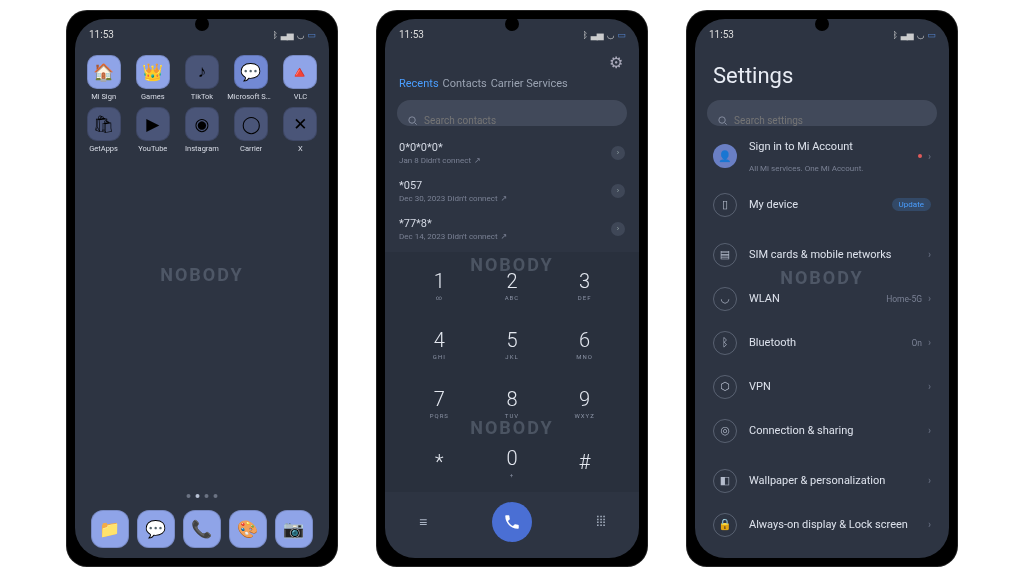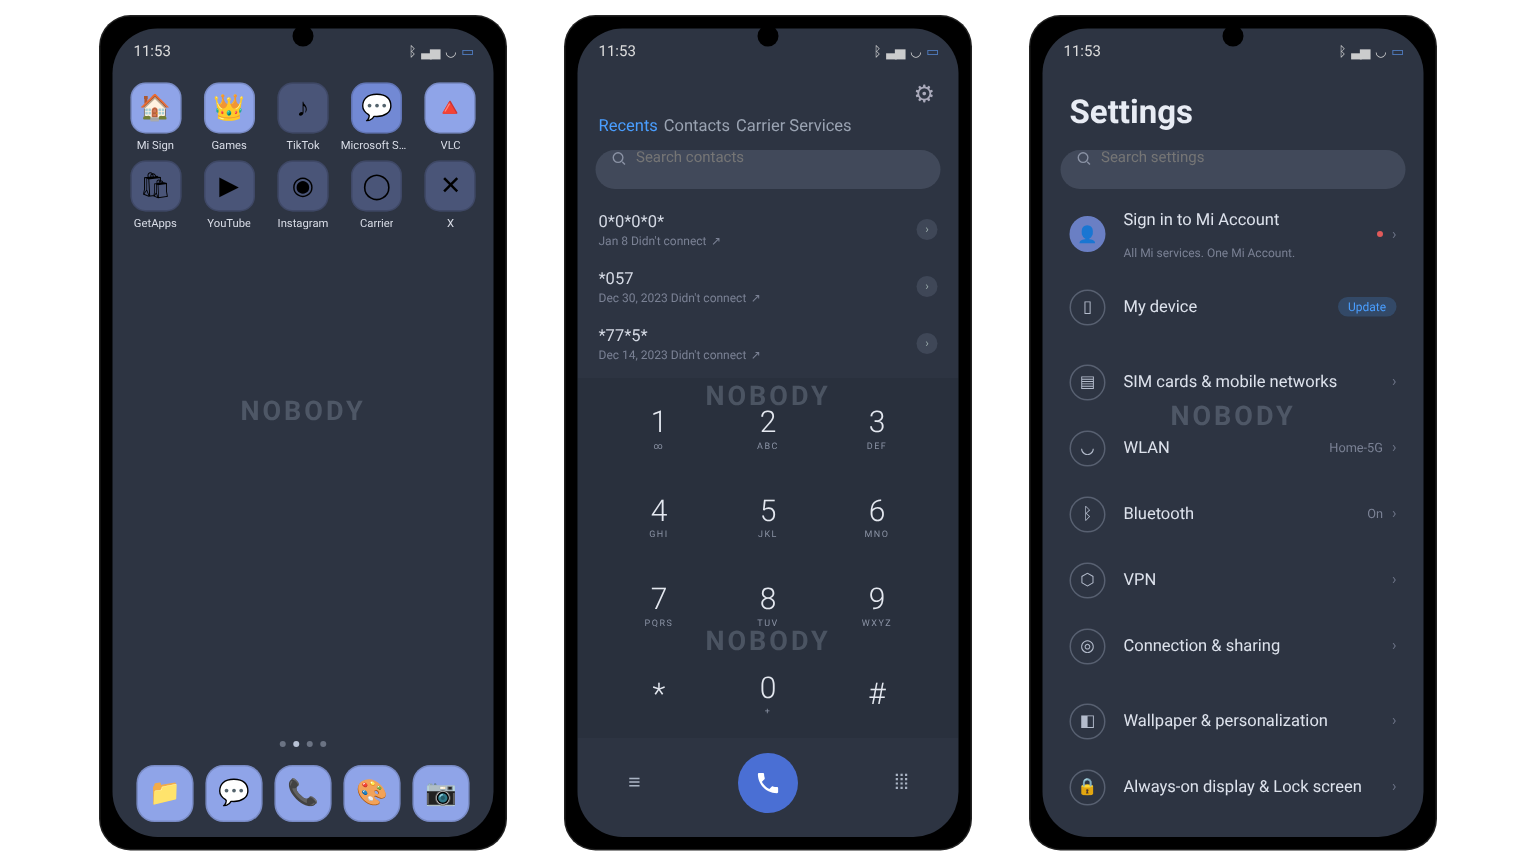--- a/index.html
+++ b/index.html
@@ -57,21 +57,21 @@
   .dock .app-icon { width: 38px; height: 38px; border-radius: 12px; }
 
   
   .dialer-header { display: flex; justify-content: flex-end; padding: 6px 14px 0; }
   .gear { width: 16px; height: 16px; color: #aab; }
   .tabs { display: flex; gap: 4px; padding: 8px 14px 6px; font-size: 11px; }
   .tab { color: #9aa3b2; }
   .tab.active { color: #4a9eff; }
   .search-bar {
     margin: 4px 12px; height: 26px; background: rgba(90,100,120,.45); border-radius: 14px;
-    display: flex; align-items: flex-start; padding: 0 10px; gap: 6px;
+    display: flex; align-items: flex-end; padding: 0 10px; gap: 6px;
   }
   .search-bar input { background: none; border: none; outline: none; color: #99a; font-size: 10px; flex: 1; }
   .search-icon { width: 11px; height: 11px; color: #8a92a4; }
 
   .call-log { padding: 4px 14px; }
   .call-item { padding: 7px 0; display: flex; justify-content: space-between; align-items: center; }
   .call-num { font-size: 11px; color: #d4d9e4; }
   .call-meta { font-size: 8px; color: #7a8194; display: flex; align-items: center; gap: 3px; margin-top: 2px; }
   .chev { width: 14px; height: 14px; border-radius: 50%; background: rgba(90,100,120,.4); display: flex; align-items: center; justify-content: center; color: #9aa; font-size: 8px; }
 
@@ -81,21 +81,21 @@
   }
   .key { display: flex; flex-direction: column; align-items: center; justify-content: center; color: #e4e8f0; }
   .key-num { font-size: 20px; font-weight: 300; }
   .key-sub { font-size: 6px; color: #8a92a4; margin-top: 1px; letter-spacing: 1px; }
 
   .dial-actions { display: flex; justify-content: space-between; align-items: center; padding: 10px 28px 16px; }
   .dial-btn { width: 40px; height: 40px; border-radius: 50%; background: #4a6fd4; display: flex; align-items: center; justify-content: center; color: #fff; font-size: 16px; }
   .side-btn { color: #aab4c4; font-size: 14px; width: 20px; text-align: center; }
 
   
-  .settings-title { font-size: 22px; color: #e8ecf4; padding: 16px 18px 8px; font-weight: 700; }
+  .settings-title { font-size: 22px; color: #e8ecf4; padding: 16px 18px 8px; font-weight: 400; }
   .settings-list { padding: 0 4px; overflow-y: hidden; }
   .setting-item {
     display: flex; align-items: center; padding: 10px 14px; gap: 12px;
   }
   .setting-icon {
     width: 24px; height: 24px; border-radius: 50%; border: 1px solid rgba(170,180,200,.35);
     display: flex; align-items: center; justify-content: center; color: #b4bccc; font-size: 11px; flex-shrink: 0;
   }
   .setting-icon.filled { background: #6a7fc4; border: none; color: #fff; }
   .setting-text { flex: 1; }
@@ -235,21 +235,21 @@
             <div class="call-num">*057</div>
             <div class="call-meta">
               <span>Dec 30, 2023 Didn't connect</span>
               <span>↗</span>
             </div>
           </div>
         <div class="chev">›</div>
       </div>
       <div class="call-item">
         <div>
-            <div class="call-num">*77*5*</div>
+            <div class="call-num">*77*8*</div>
             <div class="call-meta">
               <span>Dec 14, 2023 Didn't connect</span>
               <span>↗</span>
             </div>
           </div>
         <div class="chev">›</div>
       </div>
     </div>
 
     <div class="watermark" style="top:235px">NOBODY</div>

